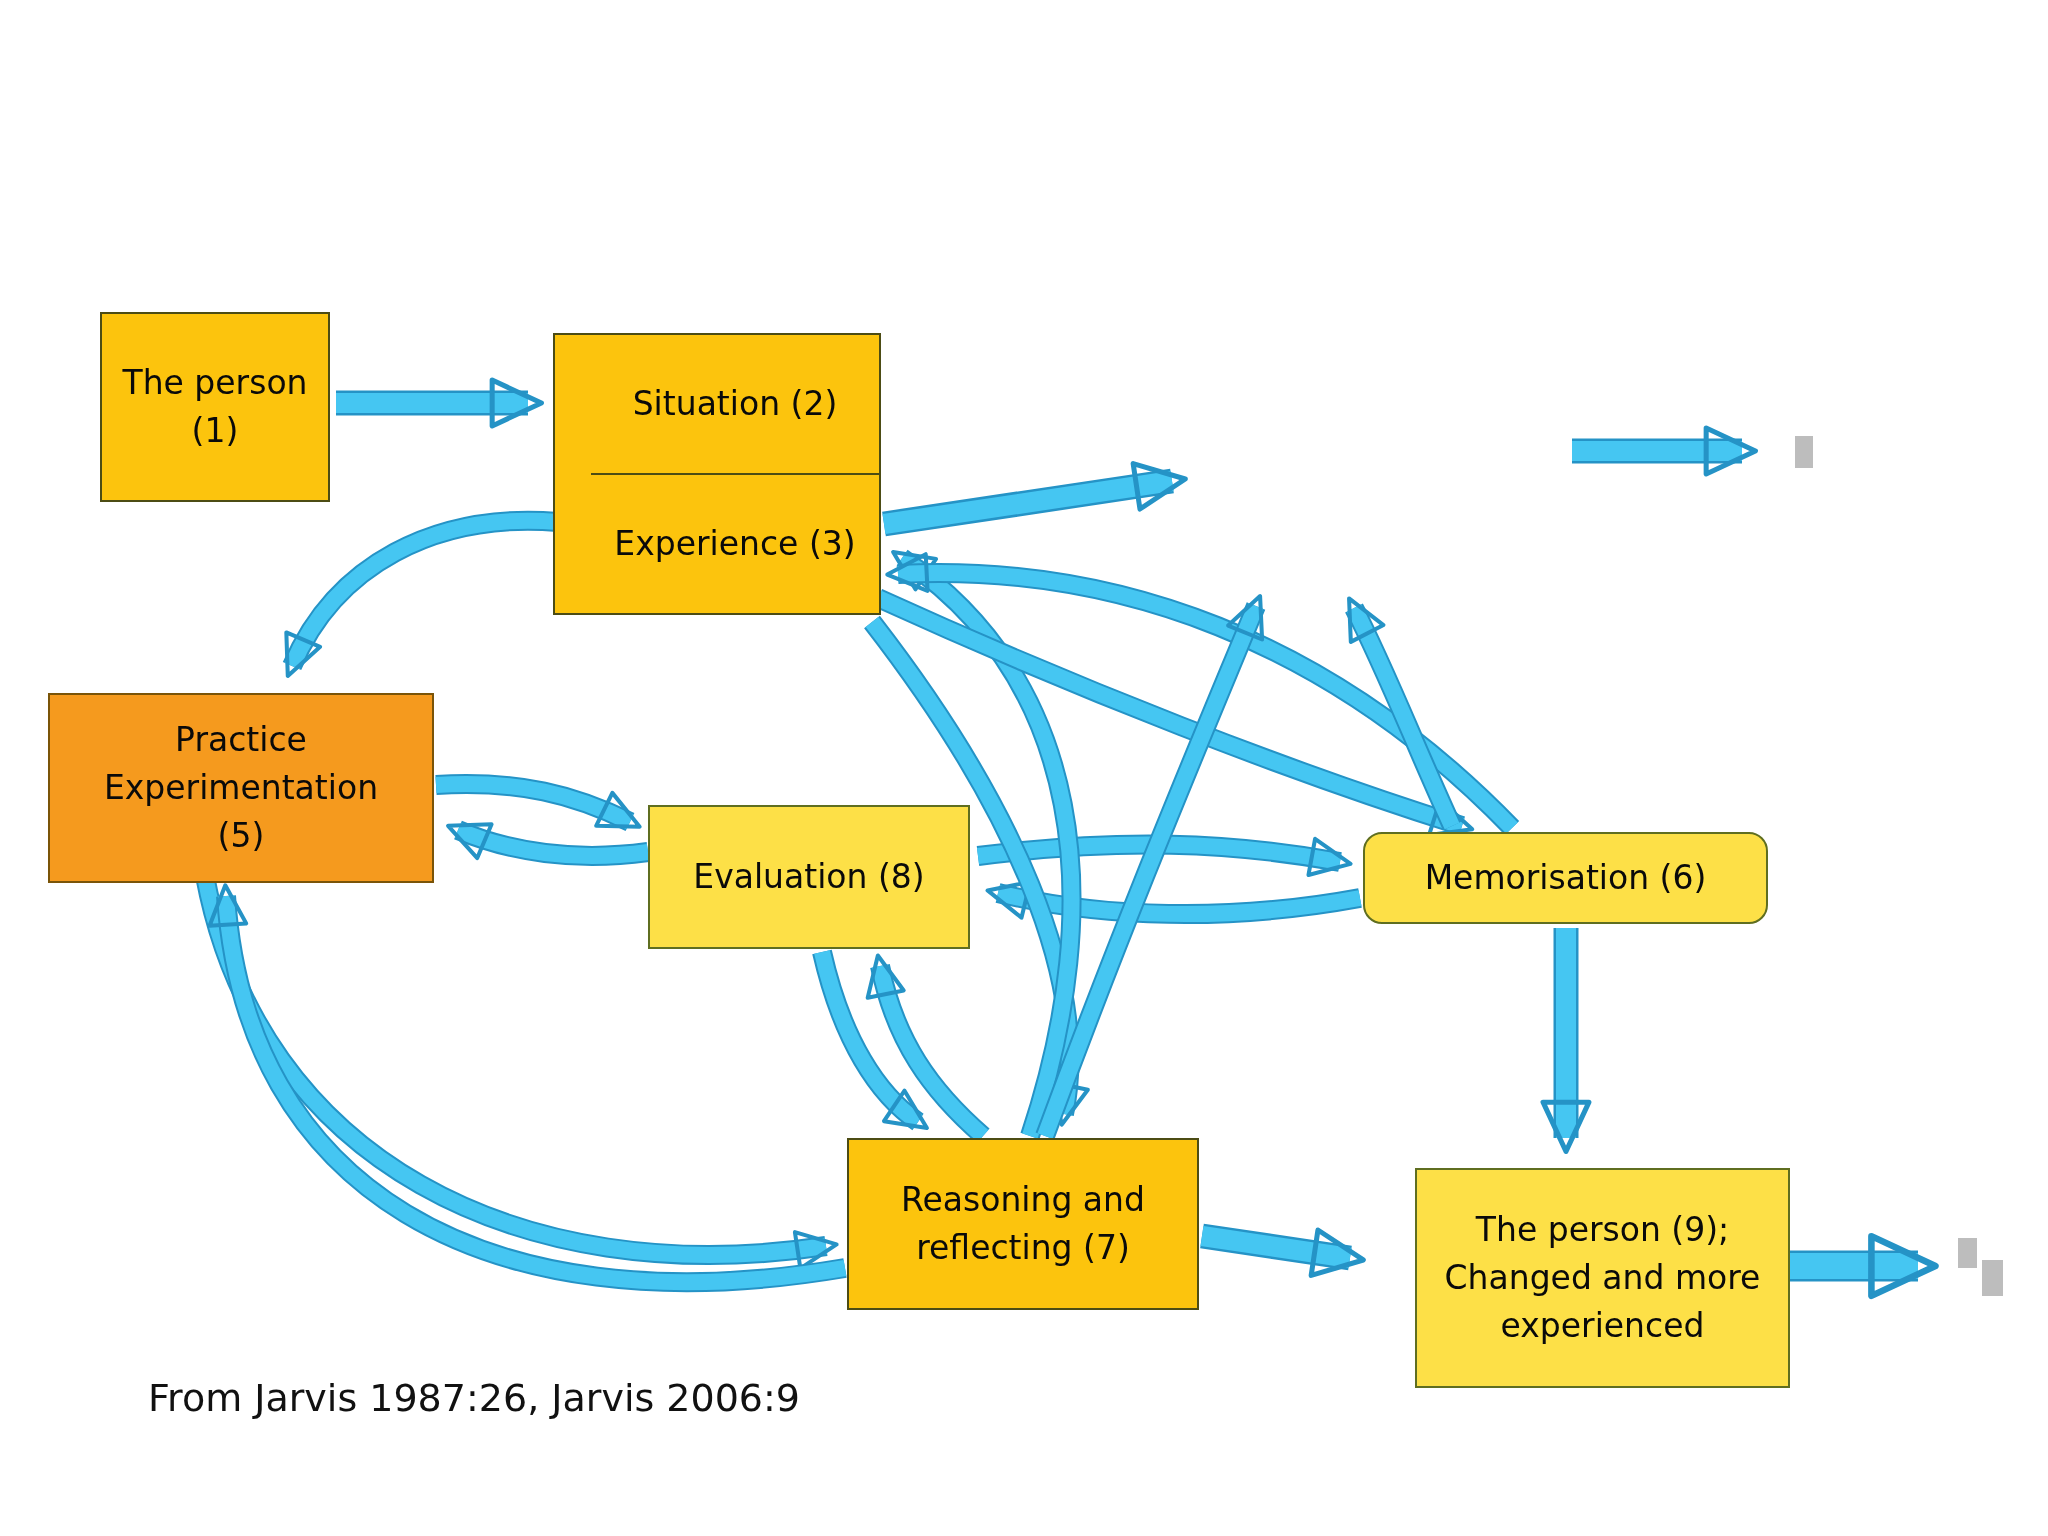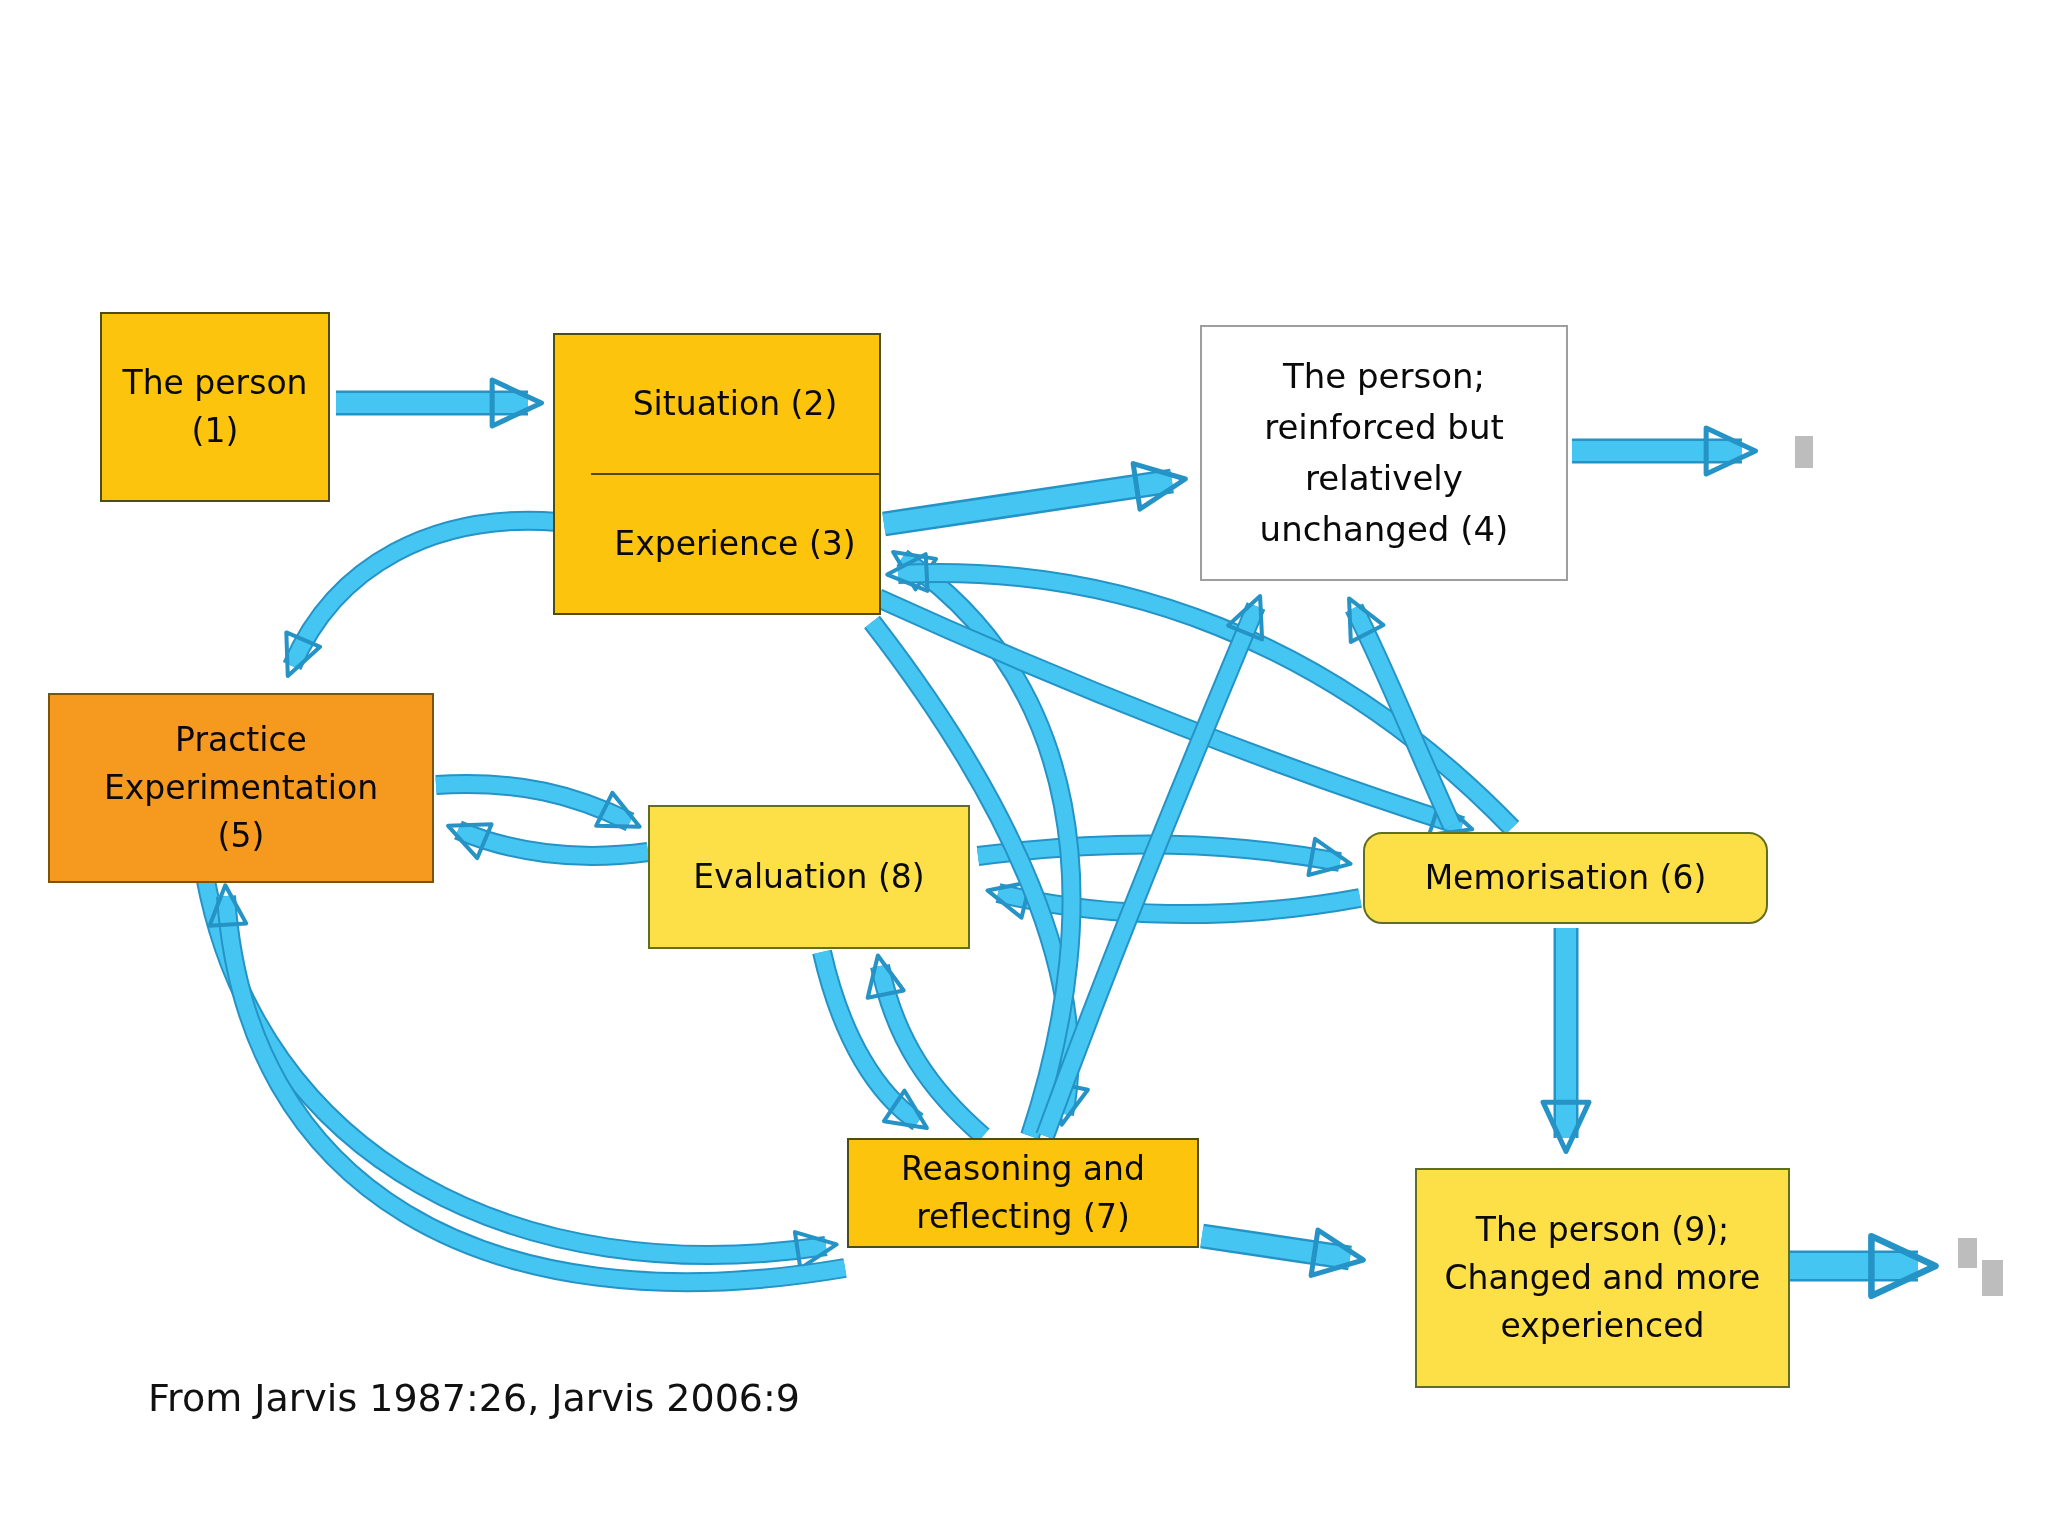--- a/index.html
+++ b/index.html
@@ -92,34 +92,30 @@
   </svg>
 
   <div class="node gold" style="left:100px;top:312px;width:230px;height:190px;">The person
 (1)</div>
 
   <div class="node gold split" style="left:553px;top:333px;width:328px;height:282px;padding-left:36px;">
     <div class="cell">Situation (2)</div>
     <div class="cell">Experience (3)</div>
   </div>
 
-  <div class="node whitebox" style="left:1200px;top:325px;width:368px;height:256px;font-size:34px;line-height:1.5;">The person;
-reinforced but
-relatively
-unchanged (4)</div>
 
   <div class="node orange" style="left:48px;top:693px;width:386px;height:190px;">Practice
 Experimentation
 (5)</div>
 
   <div class="node green" style="left:648px;top:805px;width:322px;height:144px;">Evaluation (8)</div>
 
   <div class="node green" style="left:1363px;top:832px;width:405px;height:92px;border-radius:19px;">Memorisation (6)</div>
 
-  <div class="node gold" style="left:847px;top:1138px;width:352px;height:110px;">Reasoning and
+  <div class="node gold" style="left:847px;top:1138px;width:352px;height:172px;">Reasoning and
 reflecting (7)</div>
 
   <div class="node green" style="left:1415px;top:1168px;width:375px;height:220px;">The person (9);
 Changed and more
 experienced</div>
 
   <div class="caption">From Jarvis 1987:26, Jarvis 2006:9</div>
 
   <div class="handle" style="left:1795px;top:436px;width:18px;height:32px;"></div>
   <div class="handle" style="left:1958px;top:1238px;width:19px;height:30px;"></div>

